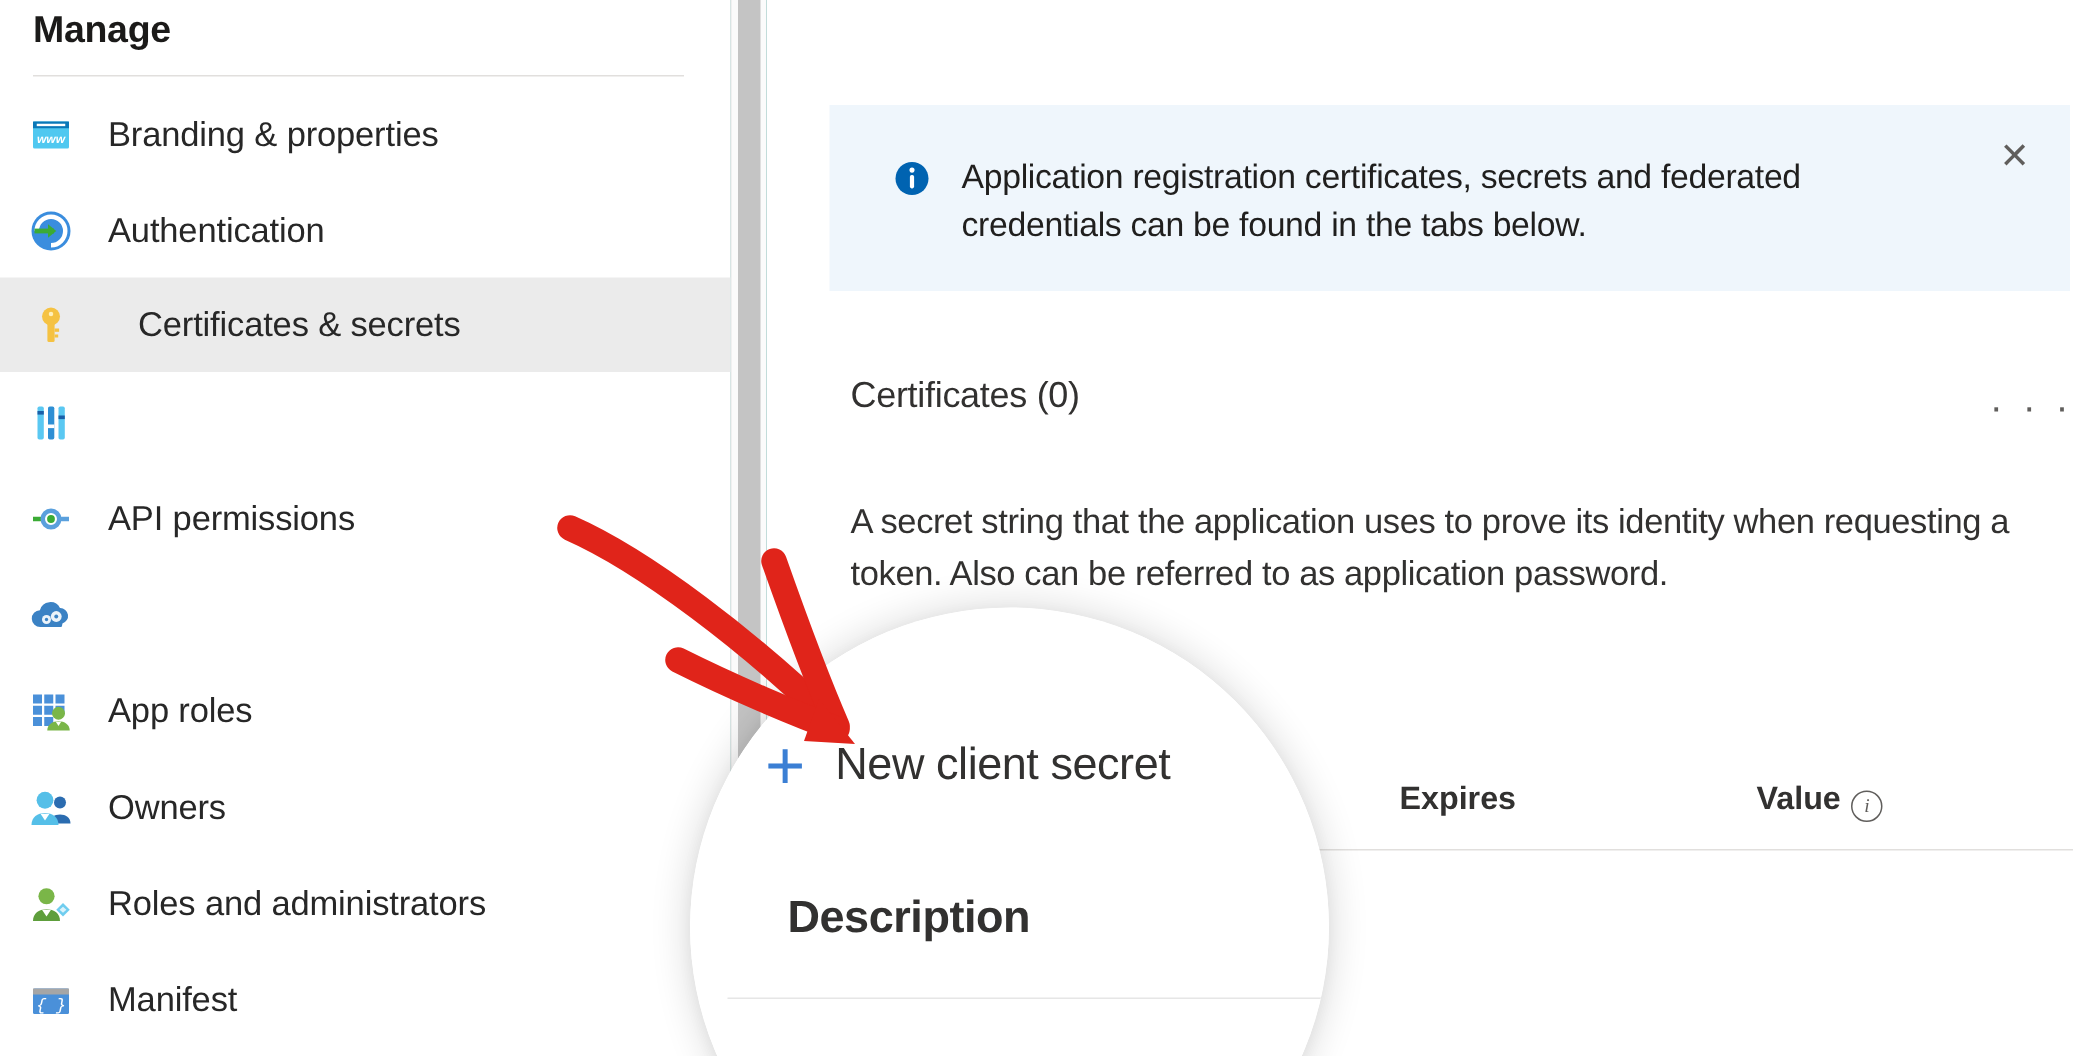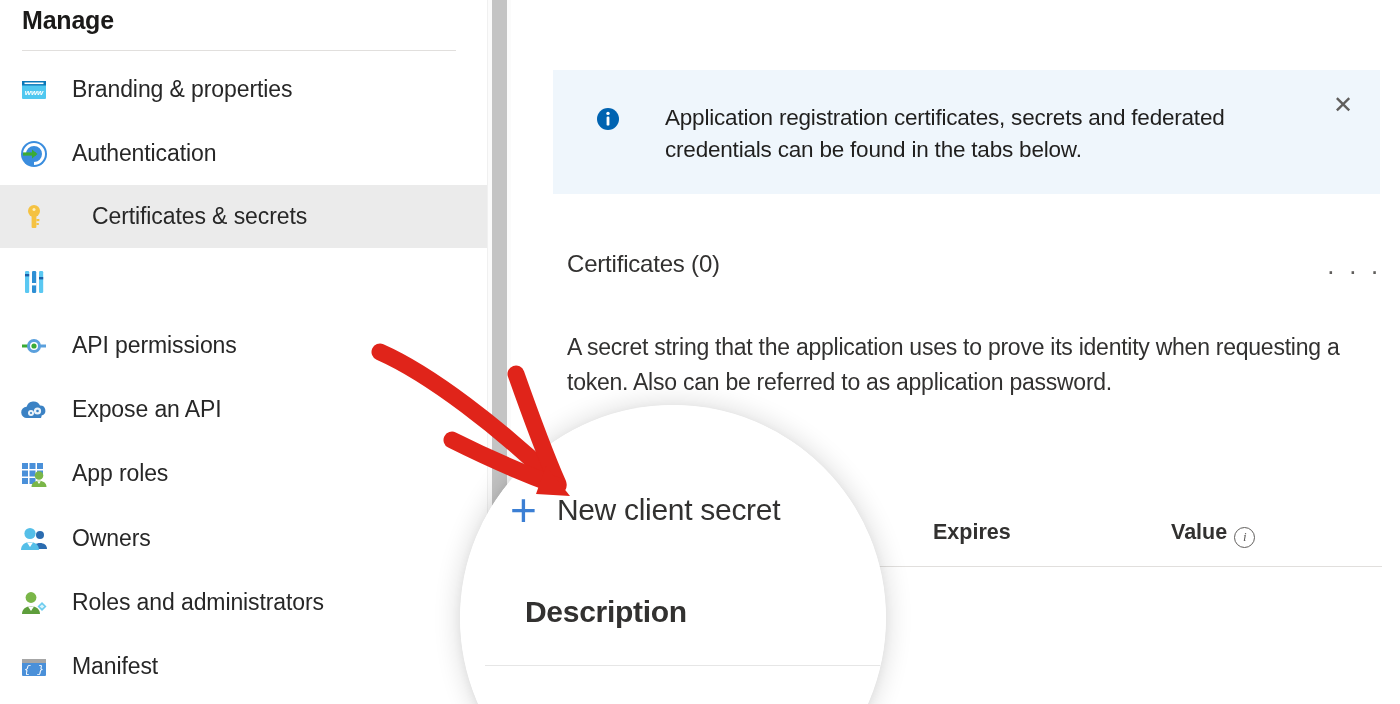--- a/index.html
+++ b/index.html
@@ -123,21 +123,20 @@
   }
   #banner .banner-text {
     position: absolute;
     left: 88px;
     top: 32px;
     width: 640px;
     font-size: 22.5px;
     line-height: 32px;
     color: #201f1e;
     letter-spacing: -0.2px;
-    margin-left: 24px;
   }
   #banner .banner-close {
     position: absolute;
     right: 20px;
     top: 18px;
     width: 34px;
     height: 34px;
     display: flex;
     align-items: center;
     justify-content: center;
@@ -423,21 +422,20 @@
     <div class="side-item" style="top:378px;">
       <span class="ico">
         <svg width="32" height="32" viewBox="0 0 32 32">
           <path d="M9 24a5.6 5.6 0 0 1-.4-11.2A7.2 7.2 0 0 1 22 11.4a5.2 5.2 0 0 1 1.6 10.2A5.6 5.6 0 0 1 23 24H9z" fill="#3b82c4"></path>
           <circle cx="13" cy="19" r="3" fill="#ffffff" opacity="0.9"></circle>
           <circle cx="13" cy="19" r="1.1" fill="#3b82c4"></circle>
           <circle cx="19.5" cy="17" r="3.6" fill="#ffffff" opacity="0.9"></circle>
           <circle cx="19.5" cy="17" r="1.3" fill="#3b82c4"></circle>
         </svg>
       </span>
-      <span class="lbl">Expose an API</span>
     </div>
 
     <div class="side-item" style="top:442px;">
       <span class="ico">
         <svg width="32" height="32" viewBox="0 0 32 32">
           <g fill="#4a90d9">
             <rect x="4" y="5" width="6" height="6"></rect>
               <rect x="11.5" y="5" width="6" height="6"></rect>
               <rect x="19" y="5" width="6" height="6"></rect>
             <rect x="4" y="12.5" width="6" height="6"></rect>

